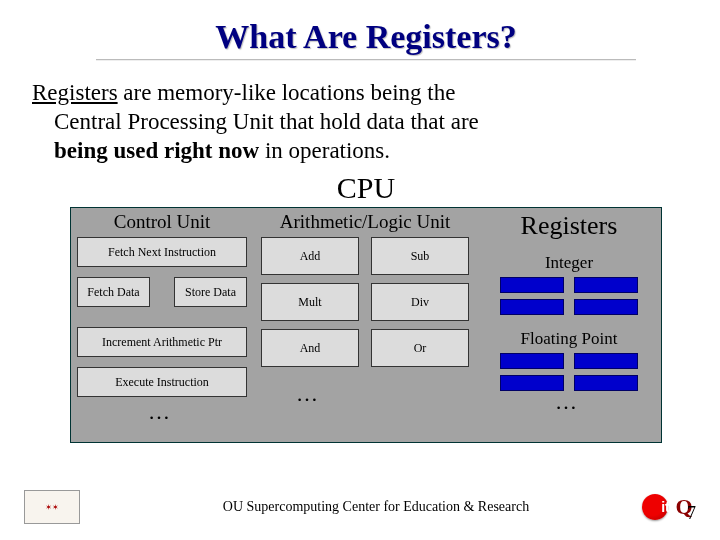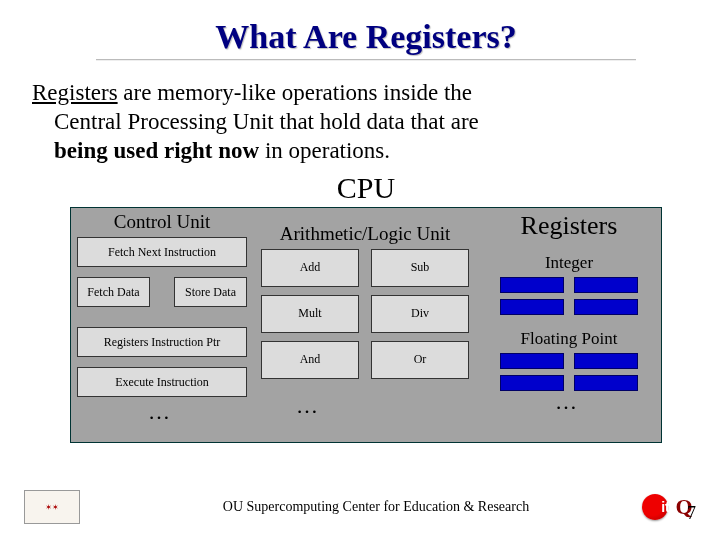--- a/index.html
+++ b/index.html
@@ -58,21 +58,21 @@
     display: flex;
     gap: 6px;
     padding: 4px 6px 6px 6px;
     position: relative;
   }
   .col {
     display: flex;
     flex-direction: column;
   }
   .col.cu { width: 170px; }
-  .col.alu { width: 224px; justify-content: center; }
+  .col.alu { width: 224px; }
   .col.reg { width: 172px; }
   .sect-title {
     text-align: center;
     font-size: 19px;
     background: transparent;
     margin-bottom: 4px;
     line-height: 1.1;
   }
   .reg-title { font-size: 26px; }
   .cell {
@@ -135,40 +135,40 @@
   .pagenum { position: absolute; right: 24px; bottom: 16px; font-size: 18px; }
 </style>
 </head>
 <body>
 
 <div class="slide">
   <div class="title">What Are Registers?</div>
   <div class="title-underline"></div>
 
   <div class="def">
-    <span class="udl">Registers</span><span> are memory-like operations inside the</span>
+    <span class="udl">Registers</span><span> are memory-like locations being the</span>
     <span class="indent">
       <span>Central Processing Unit that hold data that are </span><br>
       <span class="bold">being used right now</span><span> in operations.</span>
     </span>
   </div>
 
   <div class="cpu-title">CPU</div>
 
   <div class="cpu-box">
 
     <div class="col cu">
       <div class="sect-title">Control Unit</div>
       <div class="cell">Fetch Next Instruction</div>
       <div class="row2">
         <div class="cell">Fetch Data</div>
         <div class="cell">Store Data</div>
       </div>
       <div style="height:10px"></div>
-      <div class="cell">Registers Instruction Ptr</div>
+      <div class="cell">Increment Arithmetic Ptr</div>
       <div class="cell">Execute Instruction</div>
       <div class="dots">…</div>
     </div>
 
     <div class="col alu">
       <div class="sect-title">Arithmetic/Logic Unit</div>
       <div class="alu-grid">
         <div class="cell">Add</div>
         <div class="cell">Sub</div>
         <div class="cell">Mult</div>

